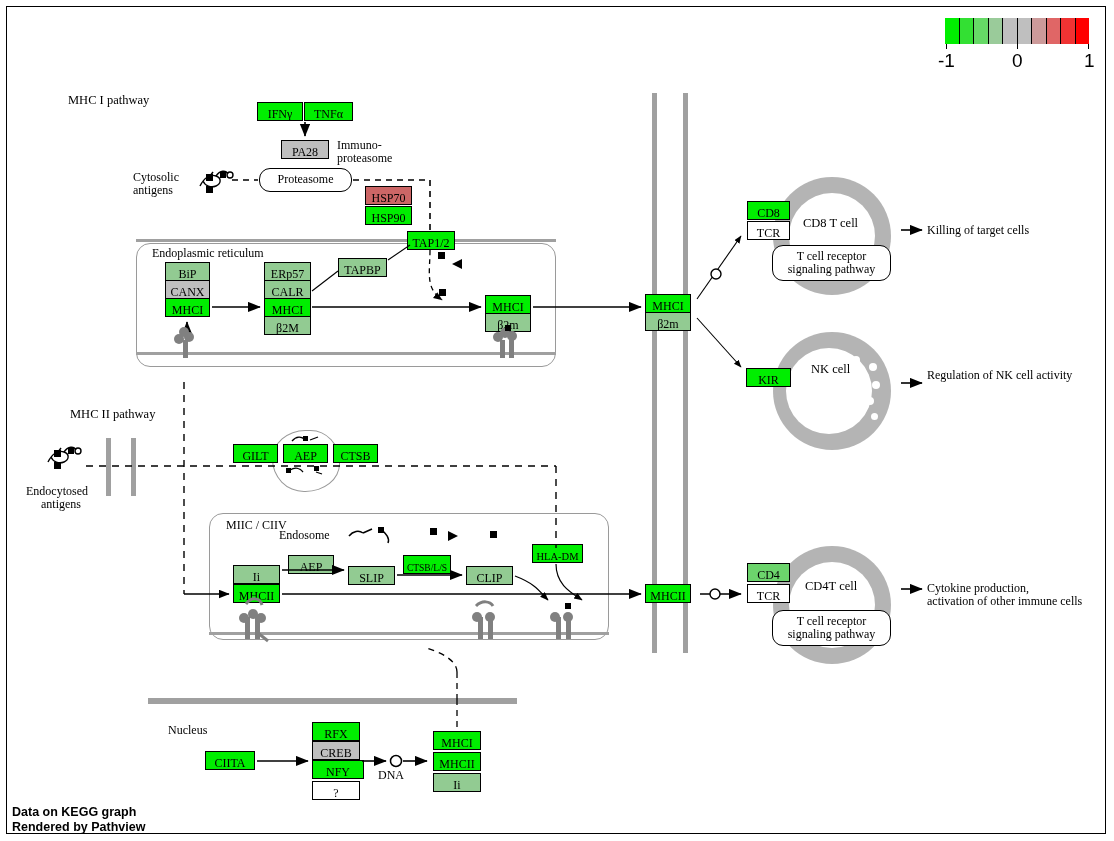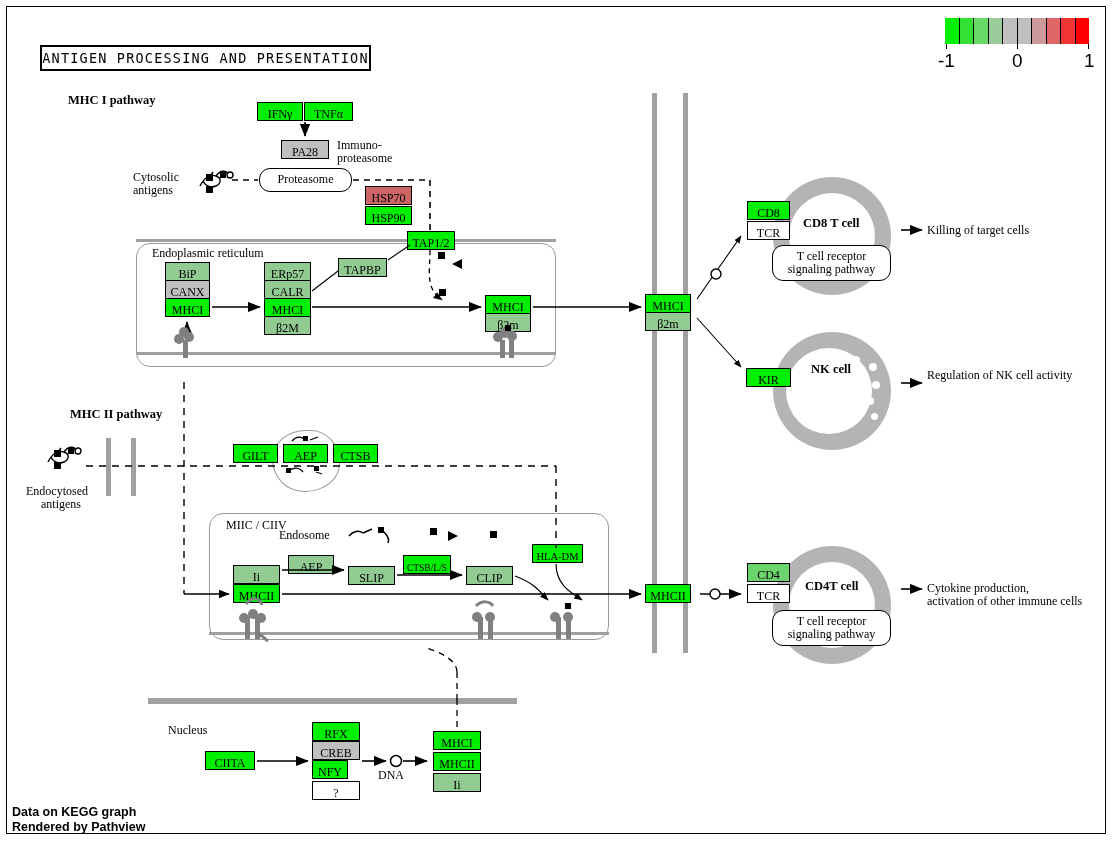--- a/index.html
+++ b/index.html
@@ -16,21 +16,21 @@
   #title-text{font-family:"DejaVu Sans Mono", monospace;font-size:13.5px;letter-spacing:1.2px;color:#000;white-space:nowrap;}
 
   
   .gbox{border:1px solid #000;display:flex;align-items:flex-end;justify-content:center;
         font-family:"Liberation Serif", serif;font-size:12px;color:#000;line-height:1;
         height:19px;white-space:nowrap;overflow:hidden;}
   .gbox.small{font-size:10.5px;}
   .gbox.tiny{font-size:9.5px;}
 
   
-  .htxt{font-family:"Liberation Serif", serif;font-weight:bold;font-size:12.5px;color:#000;white-space:nowrap;}
+  .htxt{font-family:"Liberation Serif", serif;font-weight:normal;font-size:12.5px;color:#000;white-space:nowrap;}
   .ftxt{font-family:"Liberation Serif", serif;font-size:12px;color:#000;white-space:nowrap;}
 
   
   .comp{border:1.6px solid #9a9a9a;border-radius:14px;background:transparent;}
   .rounded-lbl{border:1.4px solid #000;border-radius:11px;background:#fff;
     display:flex;align-items:center;justify-content:center;text-align:center;
     font-family:"Liberation Serif", serif;font-size:12px;line-height:1.1;color:#000;}
 
   
   .memb{background:#a0a0a0;}
@@ -72,23 +72,20 @@
     <div style="background:#f03333"></div>
     <div style="background:#ff0000"></div>
   </div>
   <div class="legtick" style="left:946px;"></div>
   <div class="legtick" style="left:1017px;"></div>
   <div class="legtick" style="left:1088px;"></div>
   <div class="leglab" style="left:938px;">-1</div>
   <div class="leglab" style="left:1012px;">0</div>
   <div class="leglab" style="left:1084px;">1</div>
 
-  <div id="title-box" class="abs">
-    <span id="title-text">ANTIGEN PROCESSING AND PRESENTATION</span>
-  </div>
 
   <div class="abs htxt" style="left:68px;top:93px;">MHC I pathway</div>
   <div class="abs htxt" style="left:70px;top:407px;">MHC II pathway</div>
 
   <div class="abs comp" style="left:136px;top:243px;width:420px;height:124px;"></div>
   <div class="abs ftxt" style="left:152px;top:246px;">Endoplasmic reticulum</div>
 
   <div class="abs comp" style="left:209px;top:513px;width:400px;height:127px;"></div>
   <div class="abs ftxt" style="left:226px;top:518px;">MIIC / CIIV</div>
 
@@ -267,21 +264,21 @@
 
   <div class="abs gbox" style="left:205px;top:751px;width:50px;background:#00ee00;">
     <span>CIITA</span>
     </div>
   <div class="abs gbox" style="left:312px;top:722px;width:48px;background:#00ee00;">
     <span>RFX</span>
     </div>
   <div class="abs gbox" style="left:312px;top:741px;width:48px;background:#bfbfbf;">
     <span>CREB</span>
     </div>
-  <div class="abs gbox" style="left:312px;top:760px;width:36px;background:#00ee00;">
+  <div class="abs gbox" style="left:312px;top:760px;width:52px;background:#00ee00;">
     <span>NFY</span>
     </div>
   <div class="abs gbox" style="left:312px;top:781px;width:48px;background:#ffffff;">
     <span>?</span>
     </div>
   <div class="abs ftxt" style="left:378px;top:768px;">DNA</div>
 
   <div class="abs gbox" style="left:433px;top:731px;width:48px;background:#00ee00;">
     <span>MHCI</span>
     </div>

